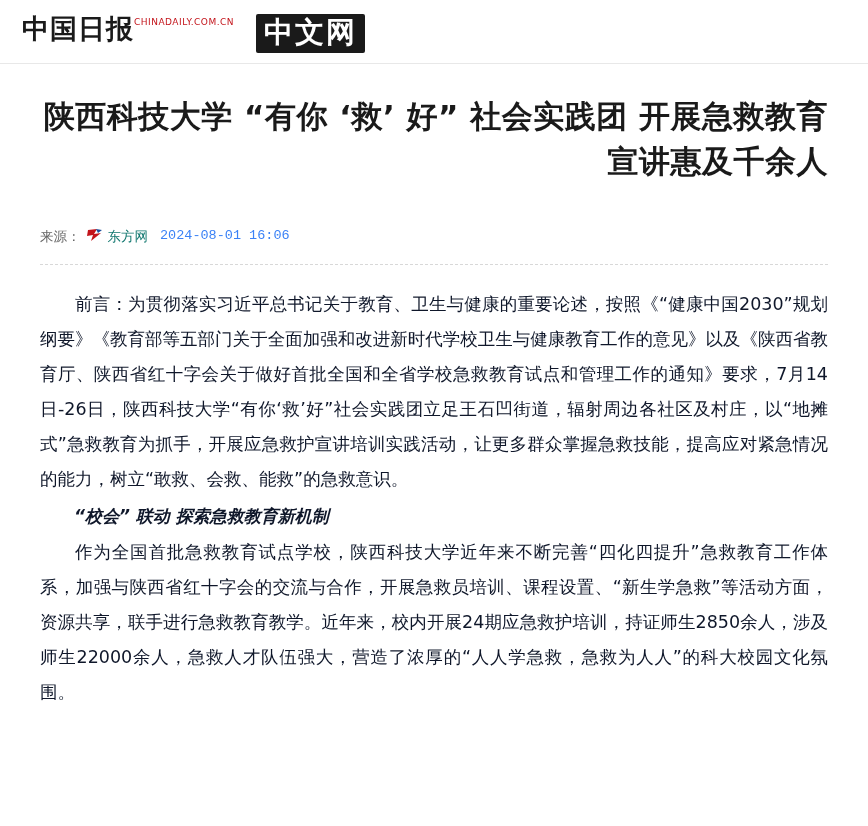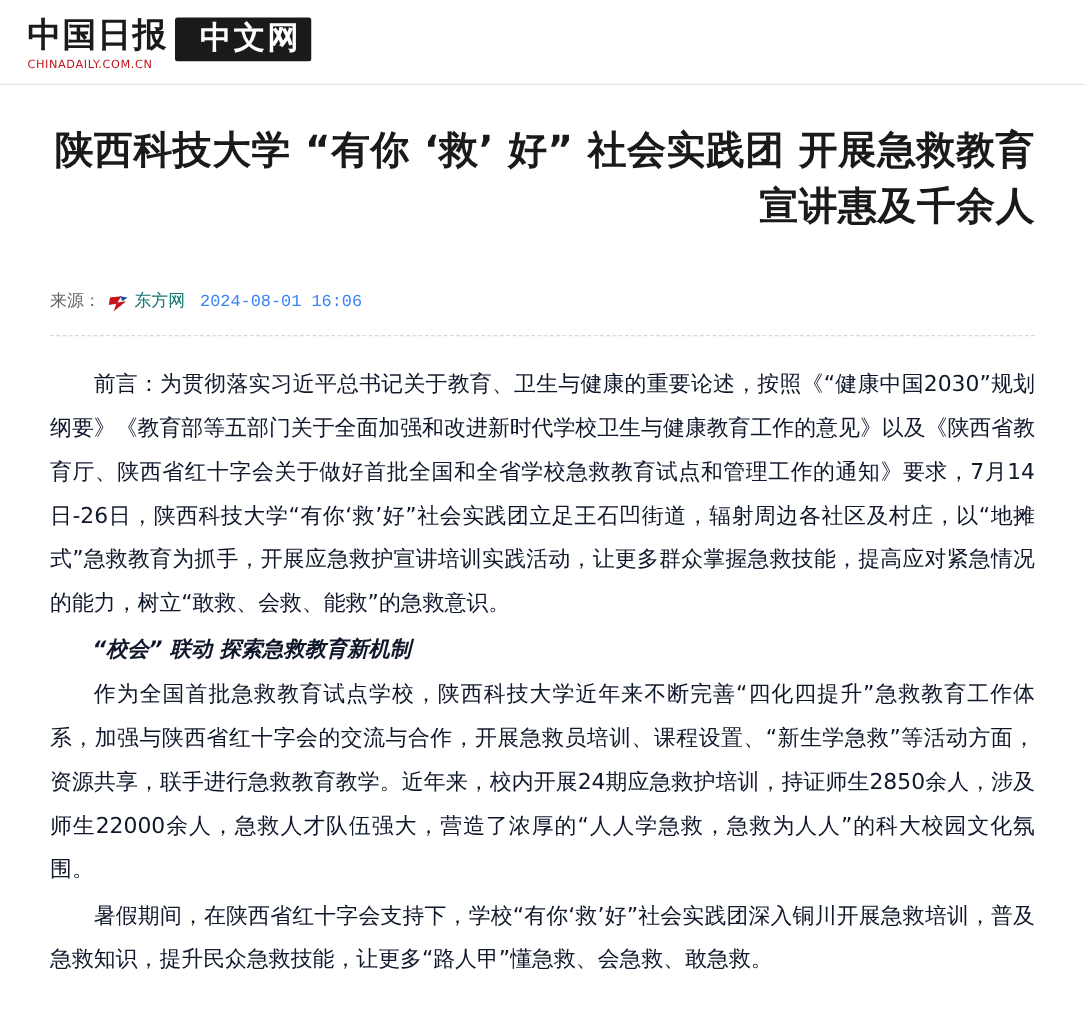--- a/index.html
+++ b/index.html
@@ -19,47 +19,46 @@
   .site-header {
     padding: 14px 22px 10px 22px;
     border-bottom: 1px solid #e8e8e8;
   }
   .logo-row {
     display: flex;
     align-items: flex-start;
   }
   .logo-cn {
     display: flex;
-    flex-direction: column;
     justify-content: space-between;
   }
   .logo-cn-top {
     font-family: "DejaVu Sans", sans-serif;
     font-size: 27px;
     font-weight: 700;
     letter-spacing: 1px;
     color: #1a1a1a;
     line-height: 1.1;
   }
   .logo-cn-bottom {
     font-family: "DejaVu Sans", sans-serif;
     font-size: 9px;
     font-weight: 400;
     letter-spacing: 0.5px;
     color: #c3141b;
     margin-top: 3px;
   }
   .logo-box {
-    margin-left: 6px;
+    margin-left: 22px;
     background: #1a1a1a;
     color: #ffffff;
-    font-size: 25px;
+    font-size: 29px;
     font-weight: 700;
     letter-spacing: 2px;
-    padding: 2px 8px 4px 20px;
+    padding: 2px 8px 4px 8px;
     line-height: 1.15;
     border-radius: 2px;
   }
 
   
   .article {
     padding: 30px 40px 0 40px;
   }
   .headline {
     font-family: "DejaVu Sans", sans-serif;
@@ -67,21 +66,21 @@
     font-weight: 700;
     line-height: 1.45;
     color: #1a1a1a;
     text-align: right;
     margin: 0 0 34px 0;
     letter-spacing: 0.5px;
   }
 
   .byline {
     display: flex;
-    align-items: flex-end;
+    align-items: flex-start;
     font-size: 13.5px;
     color: #666666;
     padding-bottom: 18px;
     border-bottom: 1px dashed #d8d8d8;
     margin-bottom: 4px;
     margin-top: 44px;
   }
   .byline-label {
     margin-right: 6px;
   }
@@ -147,15 +146,14 @@
       </svg>
     </span>
     <span class="byline-source">东方网</span>
     <span class="byline-time">2024-08-01 16:06</span>
   </div>
 
   <div class="body-text">
     <p>前言：为贯彻落实习近平总书记关于教育、卫生与健康的重要论述，按照《“健康中国2030”规划纲要》《教育部等五部门关于全面加强和改进新时代学校卫生与健康教育工作的意见》以及《陕西省教育厅、陕西省红十字会关于做好首批全国和全省学校急救教育试点和管理工作的通知》要求，7月14日-26日，陕西科技大学“有你‘救’好”社会实践团立足王石凹街道，辐射周边各社区及村庄，以“地摊式”急救教育为抓手，开展应急救护宣讲培训实践活动，让更多群众掌握急救技能，提高应对紧急情况的能力，树立“敢救、会救、能救”的急救意识。</p>
     <p class="subhead">“校会” 联动 探索急救教育新机制</p>
     <p>作为全国首批急救教育试点学校，陕西科技大学近年来不断完善“四化四提升”急救教育工作体系，加强与陕西省红十字会的交流与合作，开展急救员培训、课程设置、“新生学急救”等活动方面，资源共享，联手进行急救教育教学。近年来，校内开展24期应急救护培训，持证师生2850余人，涉及师生22000余人，急救人才队伍强大，营造了浓厚的“人人学急救，急救为人人”的科大校园文化氛围。</p>
-    <p>暑假期间，在陕西省红十字会支持下，学校“有你‘救’好”社会实践团深入铜川开展急救培训，普及急救知识，提升民众急救技能，让更多“路人甲”懂急救、会急救、敢急救。</p>
   </div>
 </div>
 
 </body></html>

